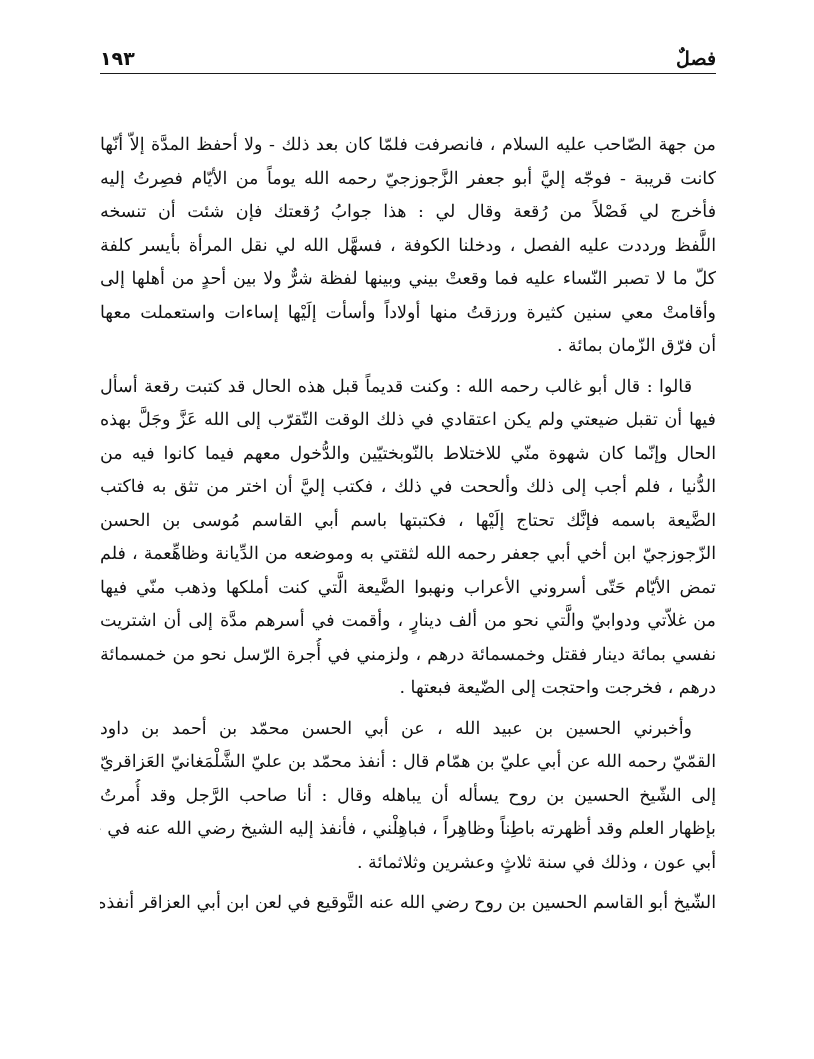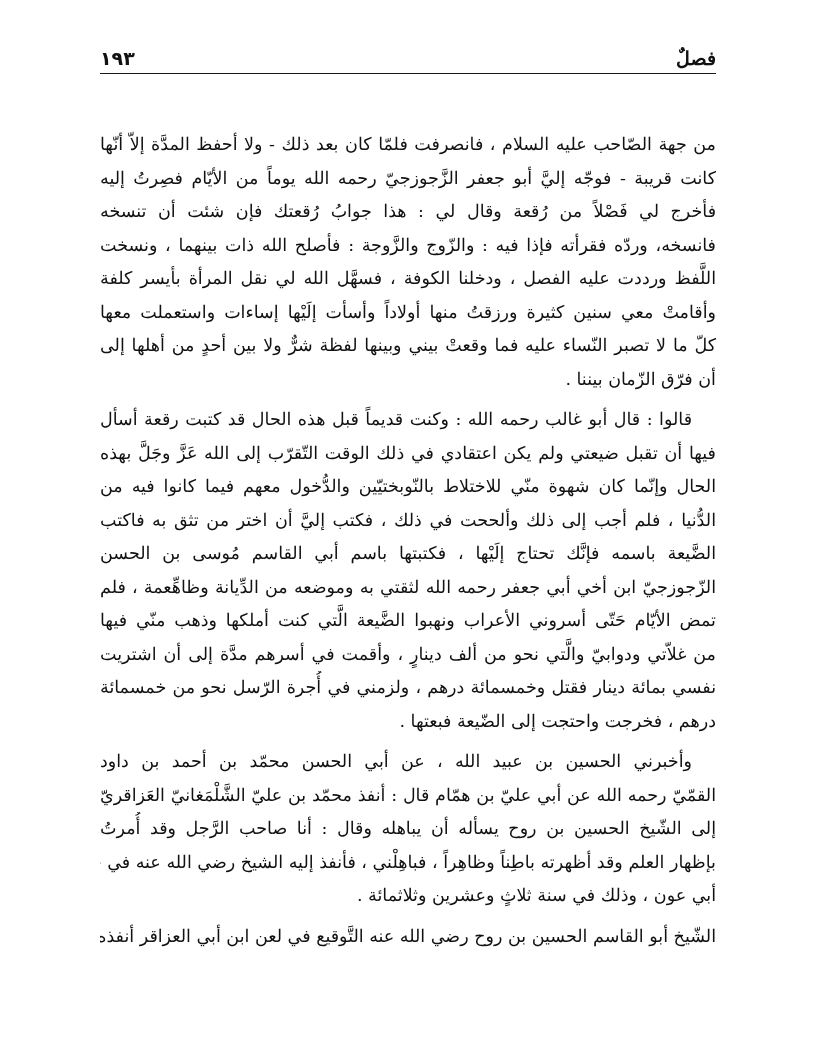--- a/index.html
+++ b/index.html
@@ -93,25 +93,24 @@
     <span class="head-page-num">١٩٣</span>
   </div>
   <div class="head-rule"></div>
 
   <div class="body-text">
 
     <p class="paragraph">
       <span class="line">من جهة الصّاحب عليه السلام ، فانصرفت فلمّا كان بعد ذلك - ولا أحفظ المدَّة إلاّ أنّها</span>
       <span class="line">كانت قريبة - فوجّه إليَّ أبو جعفر الزَّجوزجيّ رحمه الله يوماً من الأيّام فصِرتُ إليه</span>
       <span class="line">فأخرج لي فَصْلاً من رُقعة وقال لي : هذا جوابُ رُقعتك فإن شئت أن تنسخه</span>
-      <span class="line">فانسخه، وردّه فقرأته فإذا فيه : والزّوج والزَّوجة : فأصلح الله ذات بينهما ، ونسخت</span>
       <span class="line">اللَّفظ ورددت عليه الفصل ، ودخلنا الكوفة ، فسهَّل الله لي نقل المرأة بأيسر كلفة</span>
+      <span class="line">كلّ ما لا تصبر النّساء عليه فما وقعتْ بيني وبينها لفظة شرٌّ ولا بين أحدٍ من أهلها إلى</span>
       <span class="line">وأقامتْ معي سنين كثيرة ورزقتُ منها أولاداً وأسأت إلَيْها إساءات واستعملت معها</span>
-      <span class="line">كلّ ما لا تصبر النّساء عليه فما وقعتْ بيني وبينها لفظة شرٌّ ولا بين أحدٍ من أهلها إلى</span>
-      <span class="line last">أن فرّق الزّمان بيننا .</span>
+      <span class="line last">أن فرّق الزّمان بمائة .</span>
     </p>
 
     <p class="paragraph">
       <span class="line indent">قالوا : قال أبو غالب رحمه الله : وكنت قديماً قبل هذه الحال قد كتبت رقعة أسأل</span>
       <span class="line">فيها أن تقبل ضيعتي ولم يكن اعتقادي في ذلك الوقت التّقرّب إلى الله عَزَّ وجَلَّ بهذه</span>
       <span class="line">الحال وإنّما كان شهوة منّي للاختلاط بالنّوبختيّين والدُّخول معهم فيما كانوا فيه من</span>
       <span class="line">الدُّنيا ، فلم أجب إلى ذلك وألححت في ذلك ، فكتب إليَّ أن اختر من تثق به فاكتب</span>
       <span class="line">الضَّيعة باسمه فإنَّك تحتاج إلَيْها ، فكتبتها باسم أبي القاسم مُوسى بن الحسن</span>
       <span class="line">الزّجوزجيّ ابن أخي أبي جعفر رحمه الله لثقتي به وموضعه من الدِّيانة وظاهِّعمة ، فلم</span>
       <span class="line">تمض الأيّام حَتّى أسروني الأعراب ونهبوا الضَّيعة الَّتي كنت أملكها وذهب منّي فيها</span>

